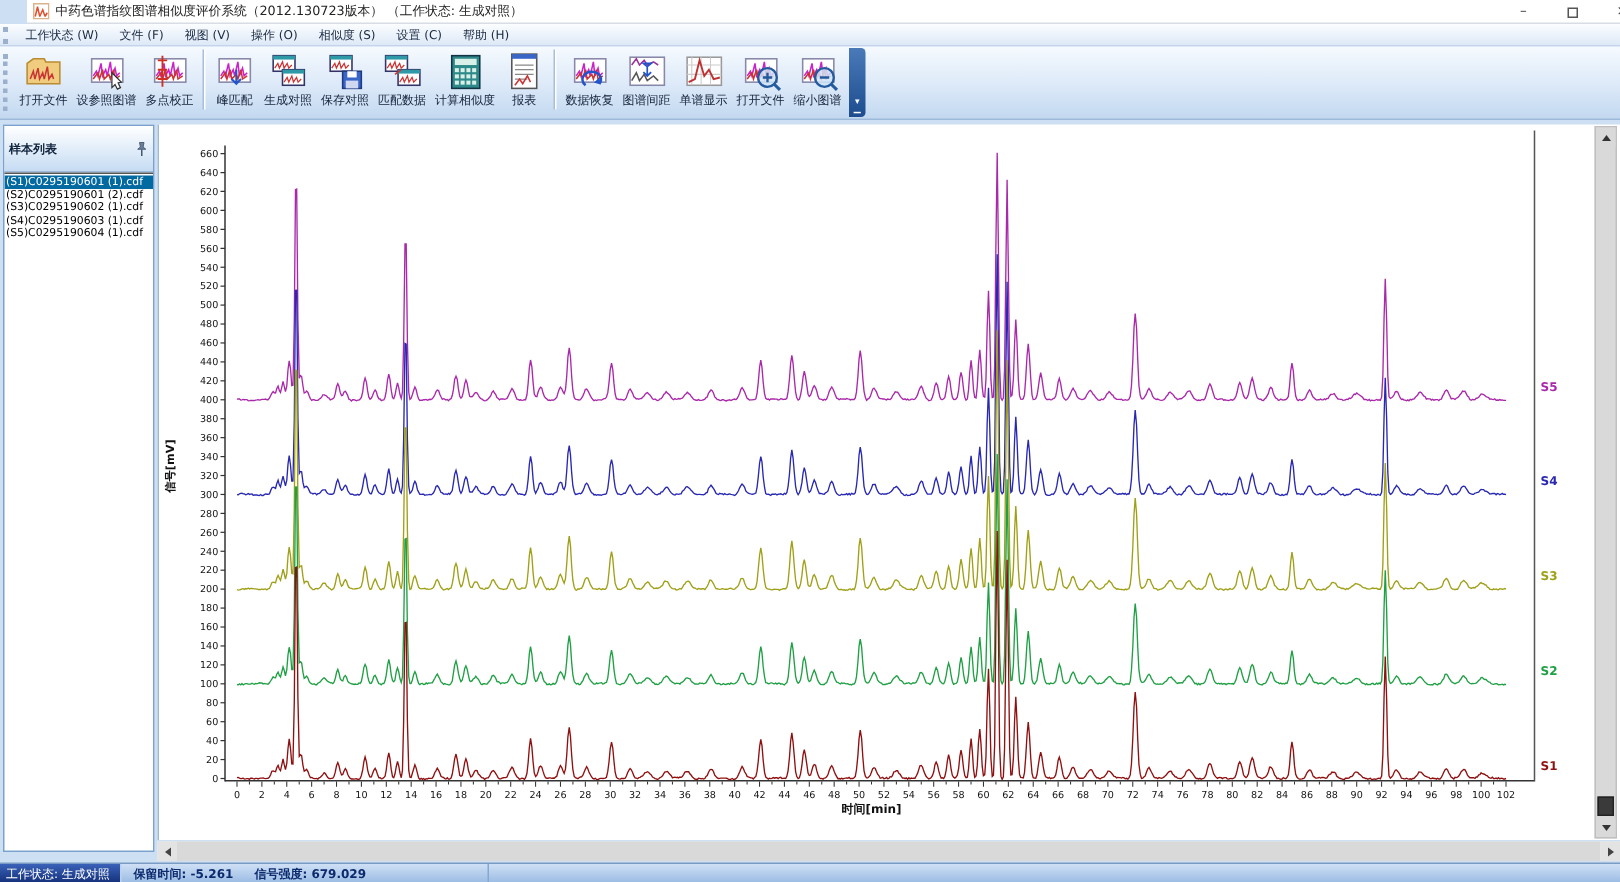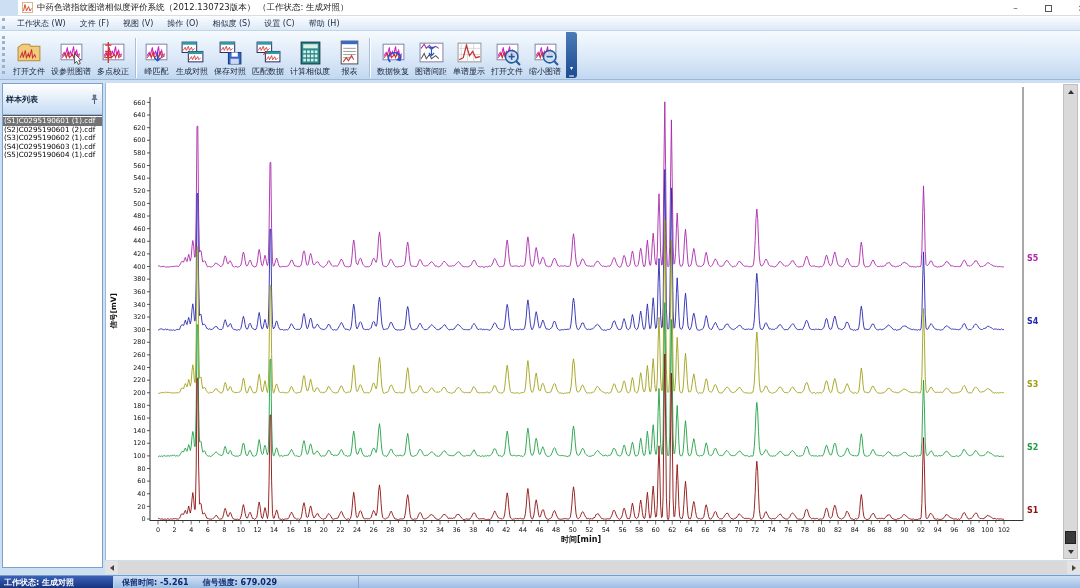--- a/index.html
+++ b/index.html
@@ -12,36 +12,36 @@
   .win-controls { position:absolute; right:0; top:0; height:16px; display:flex; }
   .win-btn { width:33px; height:16px; display:flex; align-items:center; justify-content:center; color:#444; font-size:9px; cursor:default; }
   .win-btn .maxbox { width:7px; height:7px; border:1px solid #555; display:inline-block; }
 
   
   .menubar { position:absolute; left:0; top:16px; width:1080px; height:15px; background:linear-gradient(#fbfdff,#dde9f7); border-bottom:1px solid #c3d4ea; display:flex; align-items:center; }
   .drag-handle { width:5px; height:11px; margin:0 3px 0 2px; border-left:3px dotted #9ab0cc; }
   .menu-item { padding:1px 7px; font-size:8px; color:#1a2a42; white-space:nowrap; }
 
   
-  .toolbar { position:absolute; left:0; top:31px; width:1080px; height:49px; background:linear-gradient(#f5fafe, #dcE9f8 55%, #c2d8f0); border-bottom:1px solid #9cb9da; display:flex; align-items:flex-end; }
+  .toolbar { position:absolute; left:0; top:31px; width:1080px; height:49px; background:linear-gradient(#f5fafe, #dcE9f8 55%, #c2d8f0); border-bottom:1px solid #9cb9da; display:flex; align-items:flex-start; }
   .toolbar .drag-handle { height:38px; align-self:center; }
   .tb-btn { display:flex; flex-direction:column; align-items:center; justify-content:flex-end; padding:2px 3px 1px 3px; margin:1px 0; }
   .tb-btn .ticon { width:27px; height:27px; }
   .tb-btn .tlabel { font-size:8px; color:#14213a; white-space:nowrap; margin-top:0px; }
   .tb-sep { width:2px; height:40px; align-self:center; border-left:1px solid #a8bedb; border-right:1px solid #ffffff; margin:0 3px; }
   .tb-overflow { width:11px; height:46px; align-self:center; margin-left:2px; border-radius:0 3px 3px 0; background:linear-gradient(#4a7ab8,#1d4c8f); display:flex; flex-direction:column; justify-content:flex-end; align-items:center; padding-bottom:3px; }
   .tb-overflow .gl { color:#fff; font-size:6px; line-height:5px; }
 
   
   .sidebar { position:absolute; left:2px; top:83px; width:101px; height:485px; background:#fff; border:1px solid #7ba2ce; }
   .sb-header { height:31px; background:linear-gradient(#ffffff,#c6dcf3); border-bottom:1px solid #9db9d8; display:flex; align-items:center; justify-content:space-between; padding:0 3px; }
   .sb-title { font-weight:bold; font-size:8px; color:#10233d; }
   .sb-list { border-top:1px solid #555; height:calc(100% - 16px); overflow:hidden; padding-top:1px; }
   .sb-item { font-size:7.2px; line-height:8.6px; white-space:nowrap; padding:0 1px; color:#000; }
-  .sb-item.sel { background:#737373; color:#fff; }
+  .sb-item.sel { background:#0369a1; color:#fff; }
 
   .chartpanel { position:absolute; left:105px; top:83px; width:975px; height:477px; background:#ffffff; border-left:1px solid #9db9d8; }
   .chartpanel svg.plot { position:absolute; left:0; top:0; }
 
   
   .vscroll { position:absolute; right:2px; top:1px; bottom:1px; width:15px; background:#d9d9d9; border:1px solid #c0c0c0; }
   .vs-btn { position:absolute; left:0; width:13px; height:13px; background:#d9d9d9; display:flex; align-items:center; justify-content:center; }
   .vs-up { top:0; } .vs-down { bottom:0; }
   .tri-up { width:0; height:0; border-left:3px solid transparent; border-right:3px solid transparent; border-bottom:4px solid #333; }
   .tri-down { width:0; height:0; border-left:3px solid transparent; border-right:3px solid transparent; border-top:4px solid #333; }
@@ -49,21 +49,21 @@
 
   
   .hscroll { position:absolute; left:105px; top:561px; width:975px; height:13px; background:#f2f2f2; display:flex; align-items:stretch; }
   .hs-btn { width:13px; background:#e3e3e3; display:flex; align-items:center; justify-content:center; }
   .tri-left { width:0; height:0; border-top:3px solid transparent; border-bottom:3px solid transparent; border-right:4px solid #444; }
   .tri-right { width:0; height:0; border-top:3px solid transparent; border-bottom:3px solid transparent; border-left:4px solid #444; }
   .hs-track { flex:1; background:#d9d9d9; }
 
   
   .statusbar { position:absolute; left:0; top:575px; width:1080px; height:13px; background:linear-gradient(#cfe0f5,#9dbde4); border-top:1px solid #7a9cc4; display:flex; align-items:stretch; font-size:8px; }
-  .st-seg1 { width:113px; background:linear-gradient(#3a62b8,#16337e); color:#fff; font-weight:bold; display:flex; align-items:center; padding-left:4px; white-space:nowrap; }
+  .st-seg1 { width:80px; background:linear-gradient(#3a62b8,#16337e); color:#fff; font-weight:normal; display:flex; align-items:center; padding-left:4px; white-space:nowrap; }
   .st-seg { display:flex; align-items:center; gap:14px; padding:0 8px; border-left:1px solid #bcd2ec; border-right:1px solid #86a7cf; color:#0c2a6e; font-weight:bold; white-space:nowrap; }
   .st-seg.s2 { width:214px; } .st-seg.s3 { width:246px; }
 </style>
 </head>
 <body>
 
 <div class="titlebar">
   <svg class="appicon" width="11" height="11" viewBox="0 0 11 11">
     <rect x="0.5" y="0.5" width="10" height="10" fill="#fff" stroke="#d9b48a"></rect>
     <path d="M1.5 9 L3 2.5 L4.5 9 M4.5 9 L6.5 4.5 L8 9 M8 9 L9.5 6.5" stroke="#e05030" stroke-width="1" fill="none"></path>

